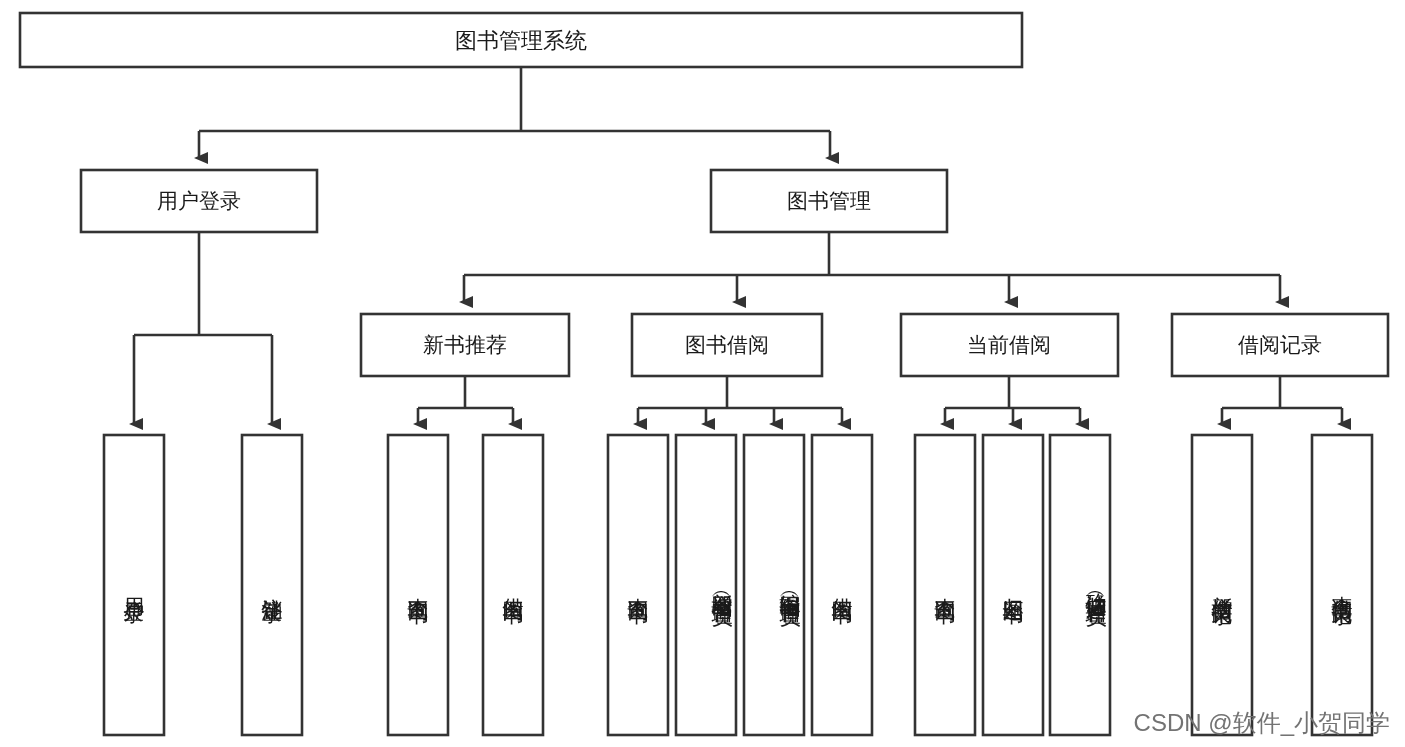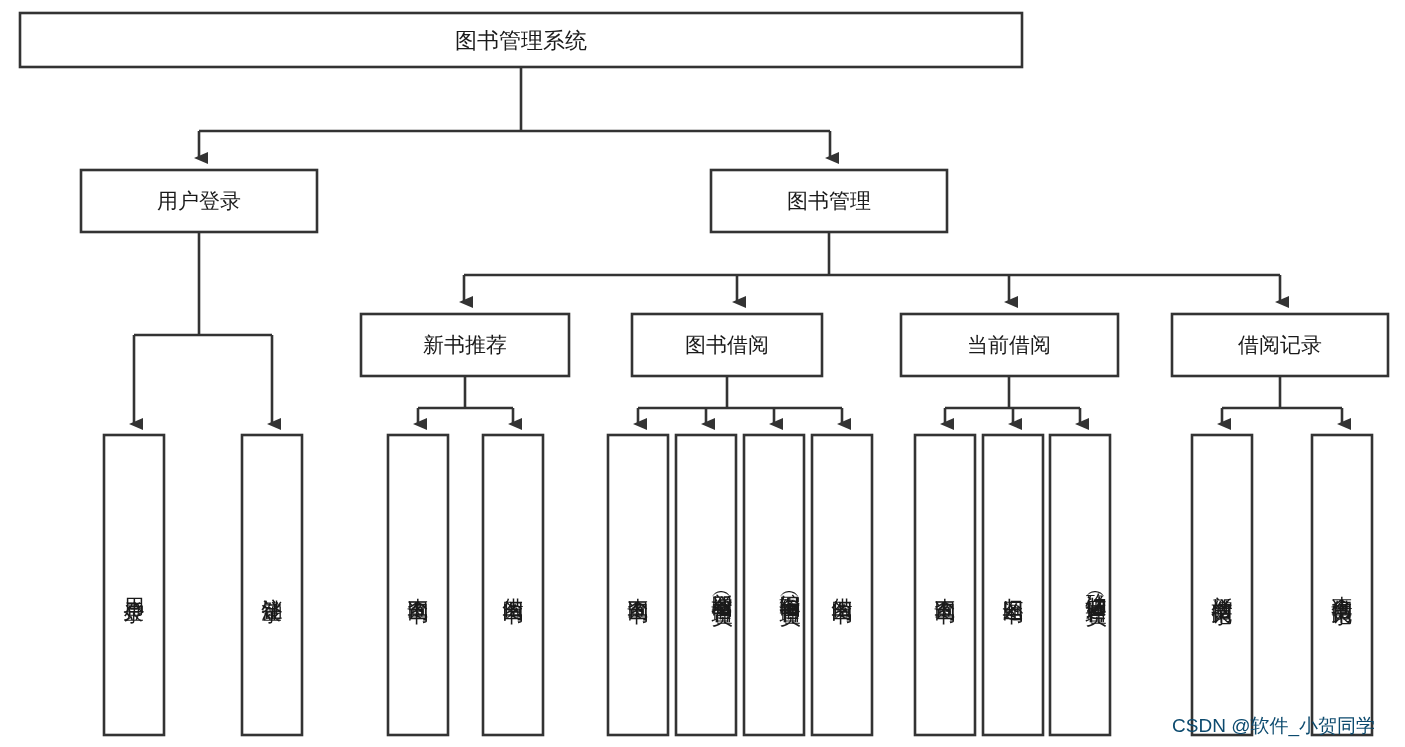--- a/index.html
+++ b/index.html
@@ -64,25 +64,25 @@
     text-orientation: upright;
     white-space: nowrap;
     letter-spacing: 2px;
     display: flex;
     align-items: center;
     justify-content: center;
     pointer-events: none;
   }
   .watermark {
     position: absolute;
-    right: 30px;
+    right: 15px;
     bottom: 8px;
     font-family: "Liberation Sans", "DejaVu Sans", sans-serif;
-    font-size: 19px;
-    color: #0c4a6e;
+    font-size: 24px;
+    color: #737373;
     white-space: nowrap;
     user-select: none;
   }
 </style>
 </head>
 <body>
 
 <div id="diagram-root">
 
   <svg class="canvas" viewBox="0 0 1405 747">

